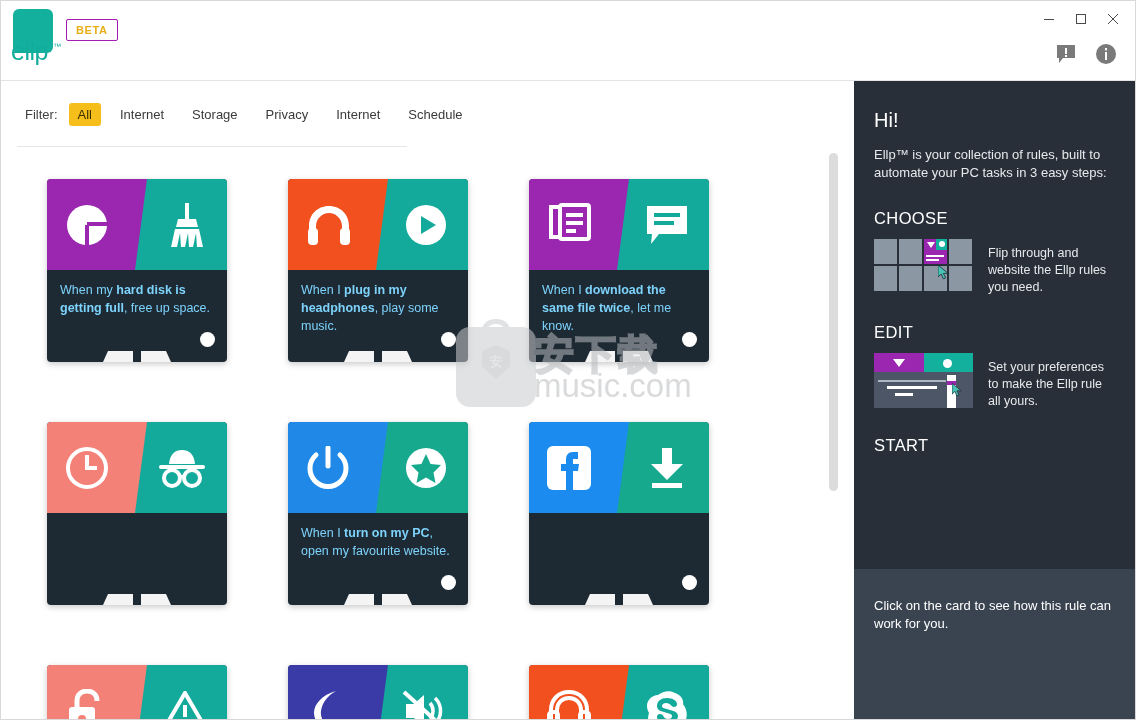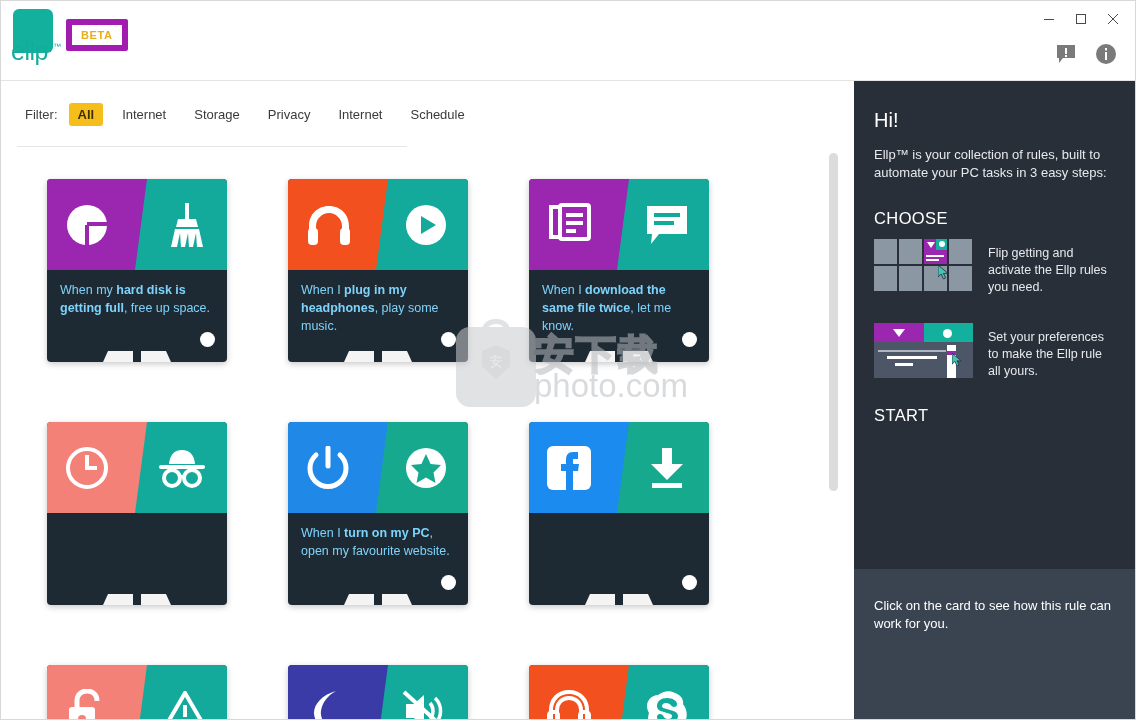--- a/index.html
+++ b/index.html
@@ -41,21 +41,21 @@
     color: #12AC9C;
     font-weight: 400;
     line-height: 1;
   }
   .logo-tm {
     position: absolute; left: 42px; top: 33px;
     font-size: 8px; color: #12AC9C;
   }
   .beta-badge {
     position: absolute; left: 65px; top: 18px;
-    border: 6px solid #a21caf;
+    border: 1px solid #a21caf;
     color: #E8AE18;
     font-size: 11px; font-weight: bold;
     letter-spacing: 0.6px;
     padding: 4px 9px 4px 9px;
     border-radius: 2px;
     background: #ffffff;
   }
   .win-btns {
     position: absolute; right: 8px; top: 4px;
     display: flex; gap: 0px;
@@ -89,21 +89,21 @@
   .filter-item {
     font-size: 13px; color: #3a3a3a;
     padding: 4px 9px;
     border-radius: 3px;
     margin-right: 10px;
     white-space: nowrap;
   }
   .filter-item.active {
     background: #F5BE1B;
     color: #3d3000;
-    font-weight: bold;
+    font-weight: normal;
   }
   .filter-rule {
     position: absolute; left: 16px; top: 145px;
     width: 390px; height: 1px; background: #e6e6e6;
   }
 
   
   .grid-area {
     position: absolute; left: 0; top: 146px;
     width: 855px; height: 574px;
@@ -600,25 +600,26 @@
               <div class="th-cell"></div>
               <div class="th-cell"></div>
                 <div class="th-cell"></div>
                 <div class="th-cell"></div>
                 <div class="th-cell"></div>
             </div>
             <svg style="position:absolute;left:64px;top:26px" width="12" height="15" viewBox="0 0 12 15">
               <path d="M0 0 L0 12 L3.2 9 L5.4 14 L7.6 13 L5.4 8.4 L10 8.4 Z" fill="#49C3B5" stroke="#1b2b33" stroke-width="0.8"></path>
             </svg>
           </div>
-          <div class="sb-step-desc">Flip getting and activate the Ellp rules you need.</div>
+          <div class="sb-step-desc">Flip through and website the Ellp rules you need.</div>
         </div>
       </div>
 
       <div>
+        <div class="sb-step-title">EDIT</div>
         <div class="sb-step">
           <div class="sb-thumb">
             <div class="th-edit">
               <div class="th-e-p"></div>
                 <div class="th-e-t"></div>
               <div class="th-e-tri"></div>
                 <div class="th-e-dot"></div>
               <div class="th-e-l1"></div>
                 <div class="th-e-l2"></div>
                 <div class="th-e-l3"></div>
@@ -641,16 +642,16 @@
     <div class="sb-bottom">
       <p>Click on the card to see how this rule can work for you.</p>
     </div>
   </div>
 
   <div class="watermark">
     <div class="wm-handle"></div>
     <div class="wm-bag"></div>
     <div class="wm-shield">安</div>
     <div class="wm-cn">安下载</div>
-    <div class="wm-url">photo.com</div>
+    <div class="wm-url">music.com</div>
   </div>
 
 </div>
 
 </body></html>

